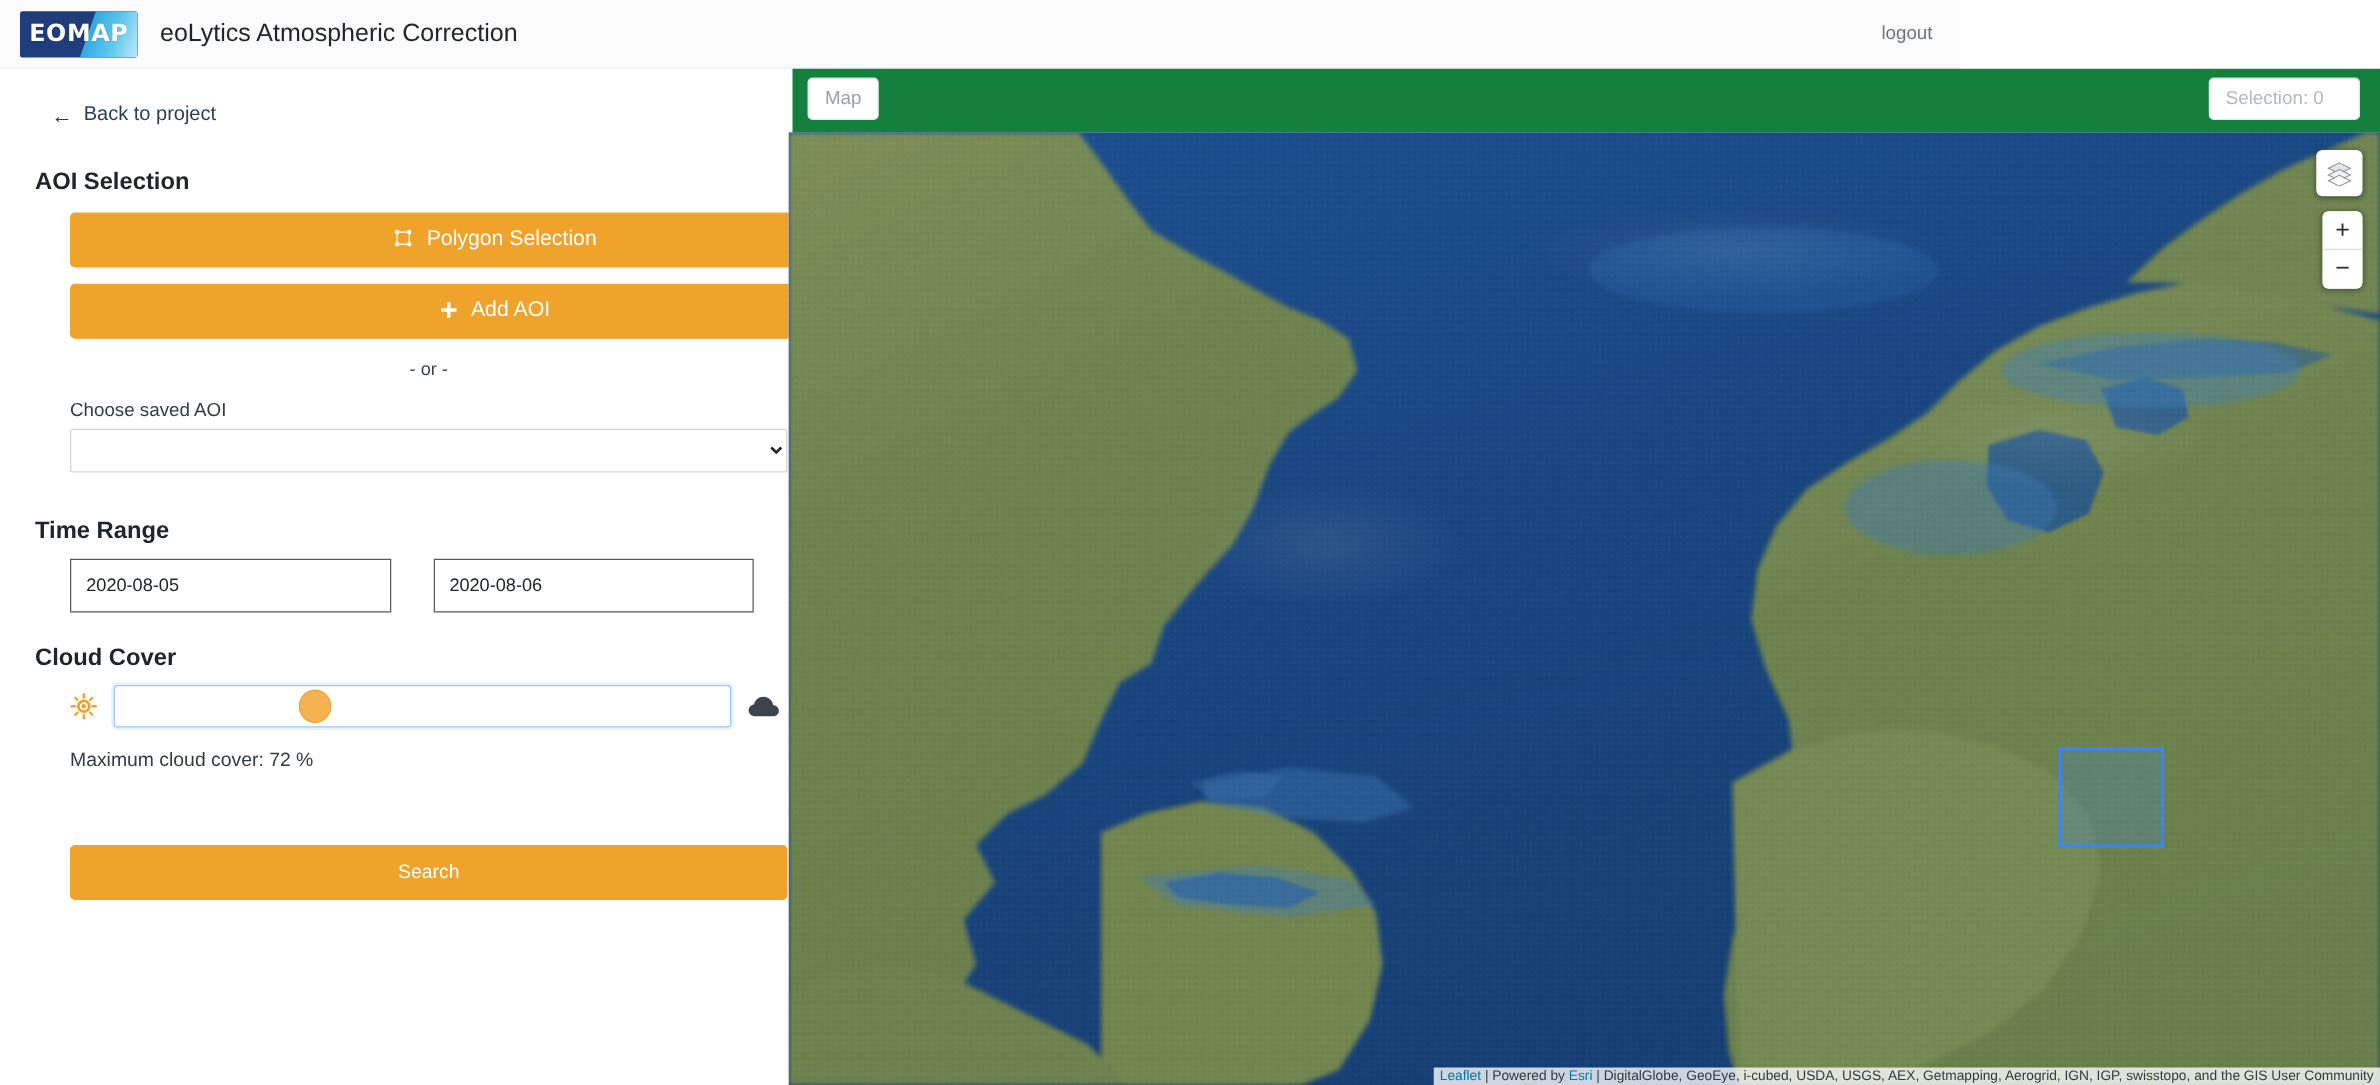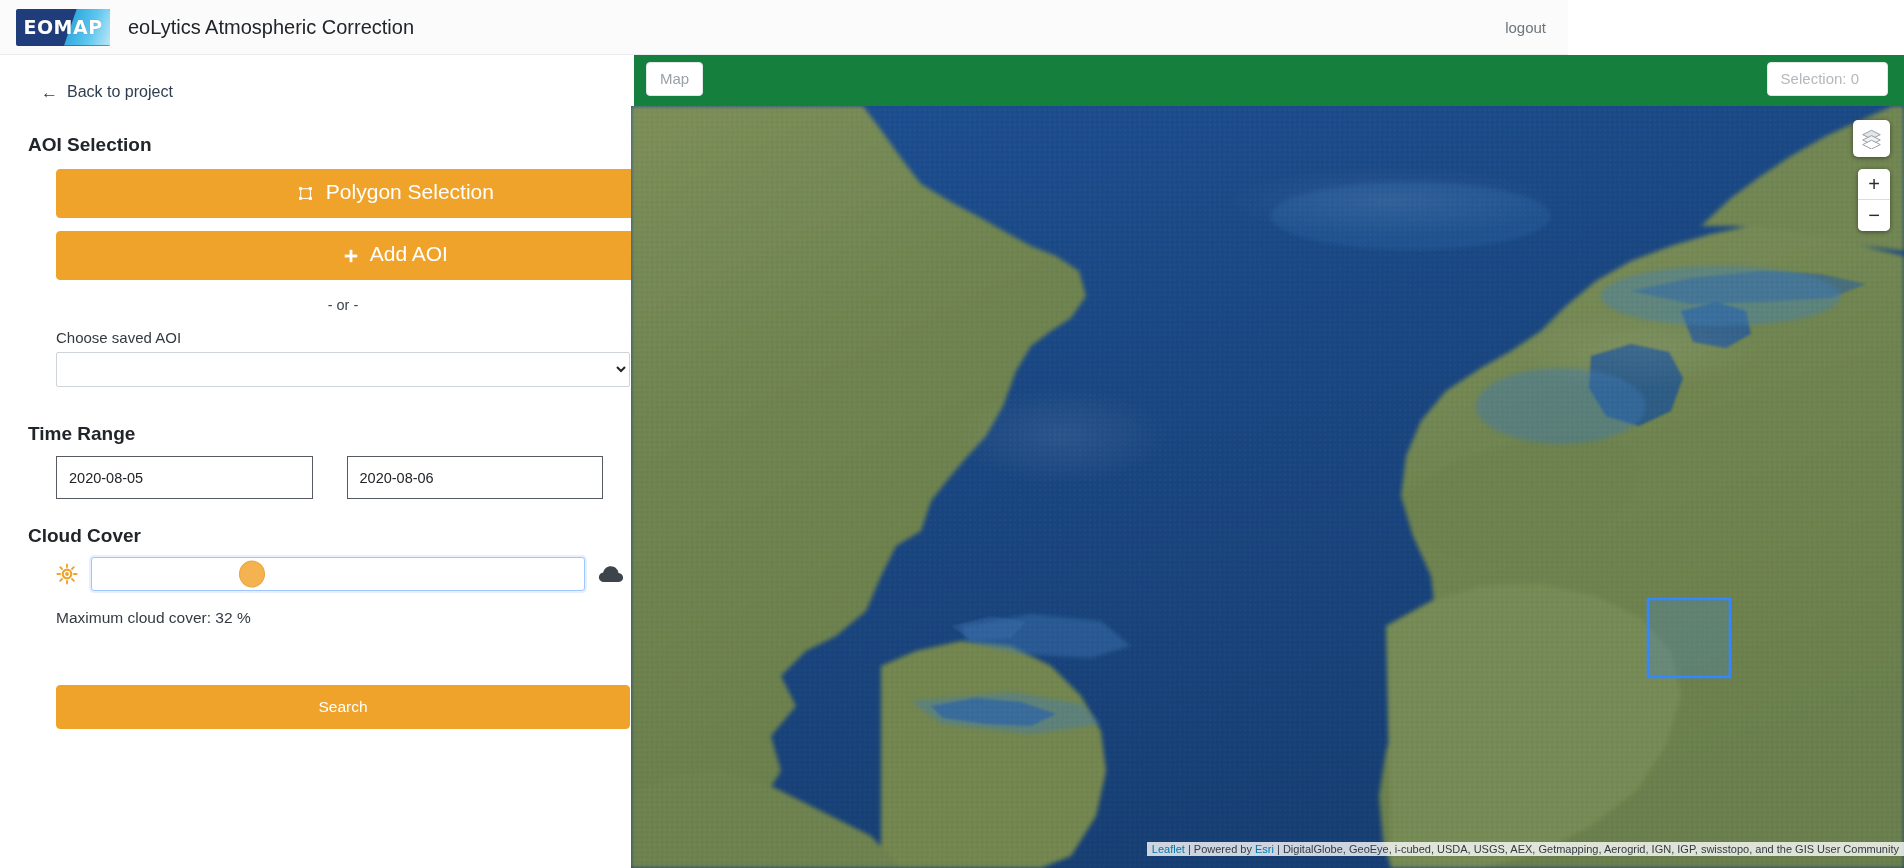--- a/index.html
+++ b/index.html
@@ -93,21 +93,21 @@
 
   .btn-orange {
     display: block;
     width: 680px;
     margin: 13px 0 0 28px;
     padding: 9px 0 10px 0;
     background: #f0a32b;
     border: 1px solid #f0a32b;
     border-radius: 4px;
     color: #ffffff;
-    font-size: 21px;
+    font-size: 17px;
     text-align: center;
     cursor: pointer;
     font-family: "Liberation Sans", sans-serif;
     line-height: 1.25;
   }
   .btn-icon { display: inline-block; margin-right: 7px; vertical-align: -2px; }
 
   .or-divider {
     width: 574px;
     margin: 17px 0 0 28px;
@@ -247,21 +247,21 @@
     font-size: 20px; color: #2b2b2b;
     background: #ffffff;
     cursor: pointer;
     user-select: none;
     font-family: "Liberation Sans", sans-serif;
   }
   #zoom-in-button { border-bottom: 1px solid #dcdcdc; }
 
   .attribution {
     position: absolute;
-    right: 0; bottom: 12px;
+    right: 0; bottom: 0;
     max-width: 760px;
     background: rgba(255,255,255,0.78);
     font-size: 11px;
     color: #333a40;
     padding: 1px 5px 1px 5px;
     white-space: nowrap;
     overflow: hidden;
     font-family: "Liberation Sans", sans-serif;
   }
   .attribution a { color: #0078a8; text-decoration: none; cursor: pointer; }
@@ -353,21 +353,21 @@
       <div class="slider-thumb" id="cloud-slider-thumb" style="left: 159.52px;"></div>
     </div>
 
     <span class="cloud-icon">
       <svg width="26" height="22" viewBox="0 0 26 22" aria-hidden="true">
         <path d="M6.4 19.0 C2.9 19.0 0.9 16.8 0.9 14.2 C0.9 11.7 2.8 9.7 5.2 9.5 C5.9 5.9 9.0 3.3 12.8 3.3 C16.8 3.3 20.1 6.2 20.5 10.0 C23.2 10.3 25.1 12.3 25.1 14.7 C25.1 17.2 23.0 19.0 20.3 19.0 Z" fill="#3d444c"></path>
       </svg>
     </span>
   </div>
 
-  <div class="cloud-readout">Maximum cloud cover: 32 %</div>
+  <div class="cloud-readout">Maximum cloud cover: 72 %</div>
 
   <button class="btn-orange" id="search-button">
     <span>Search</span>
   </button>
 </div>
 
 <div class="map-panel">
 
   <div class="map-toolbar">
     <div class="map-tab">Map</div>

